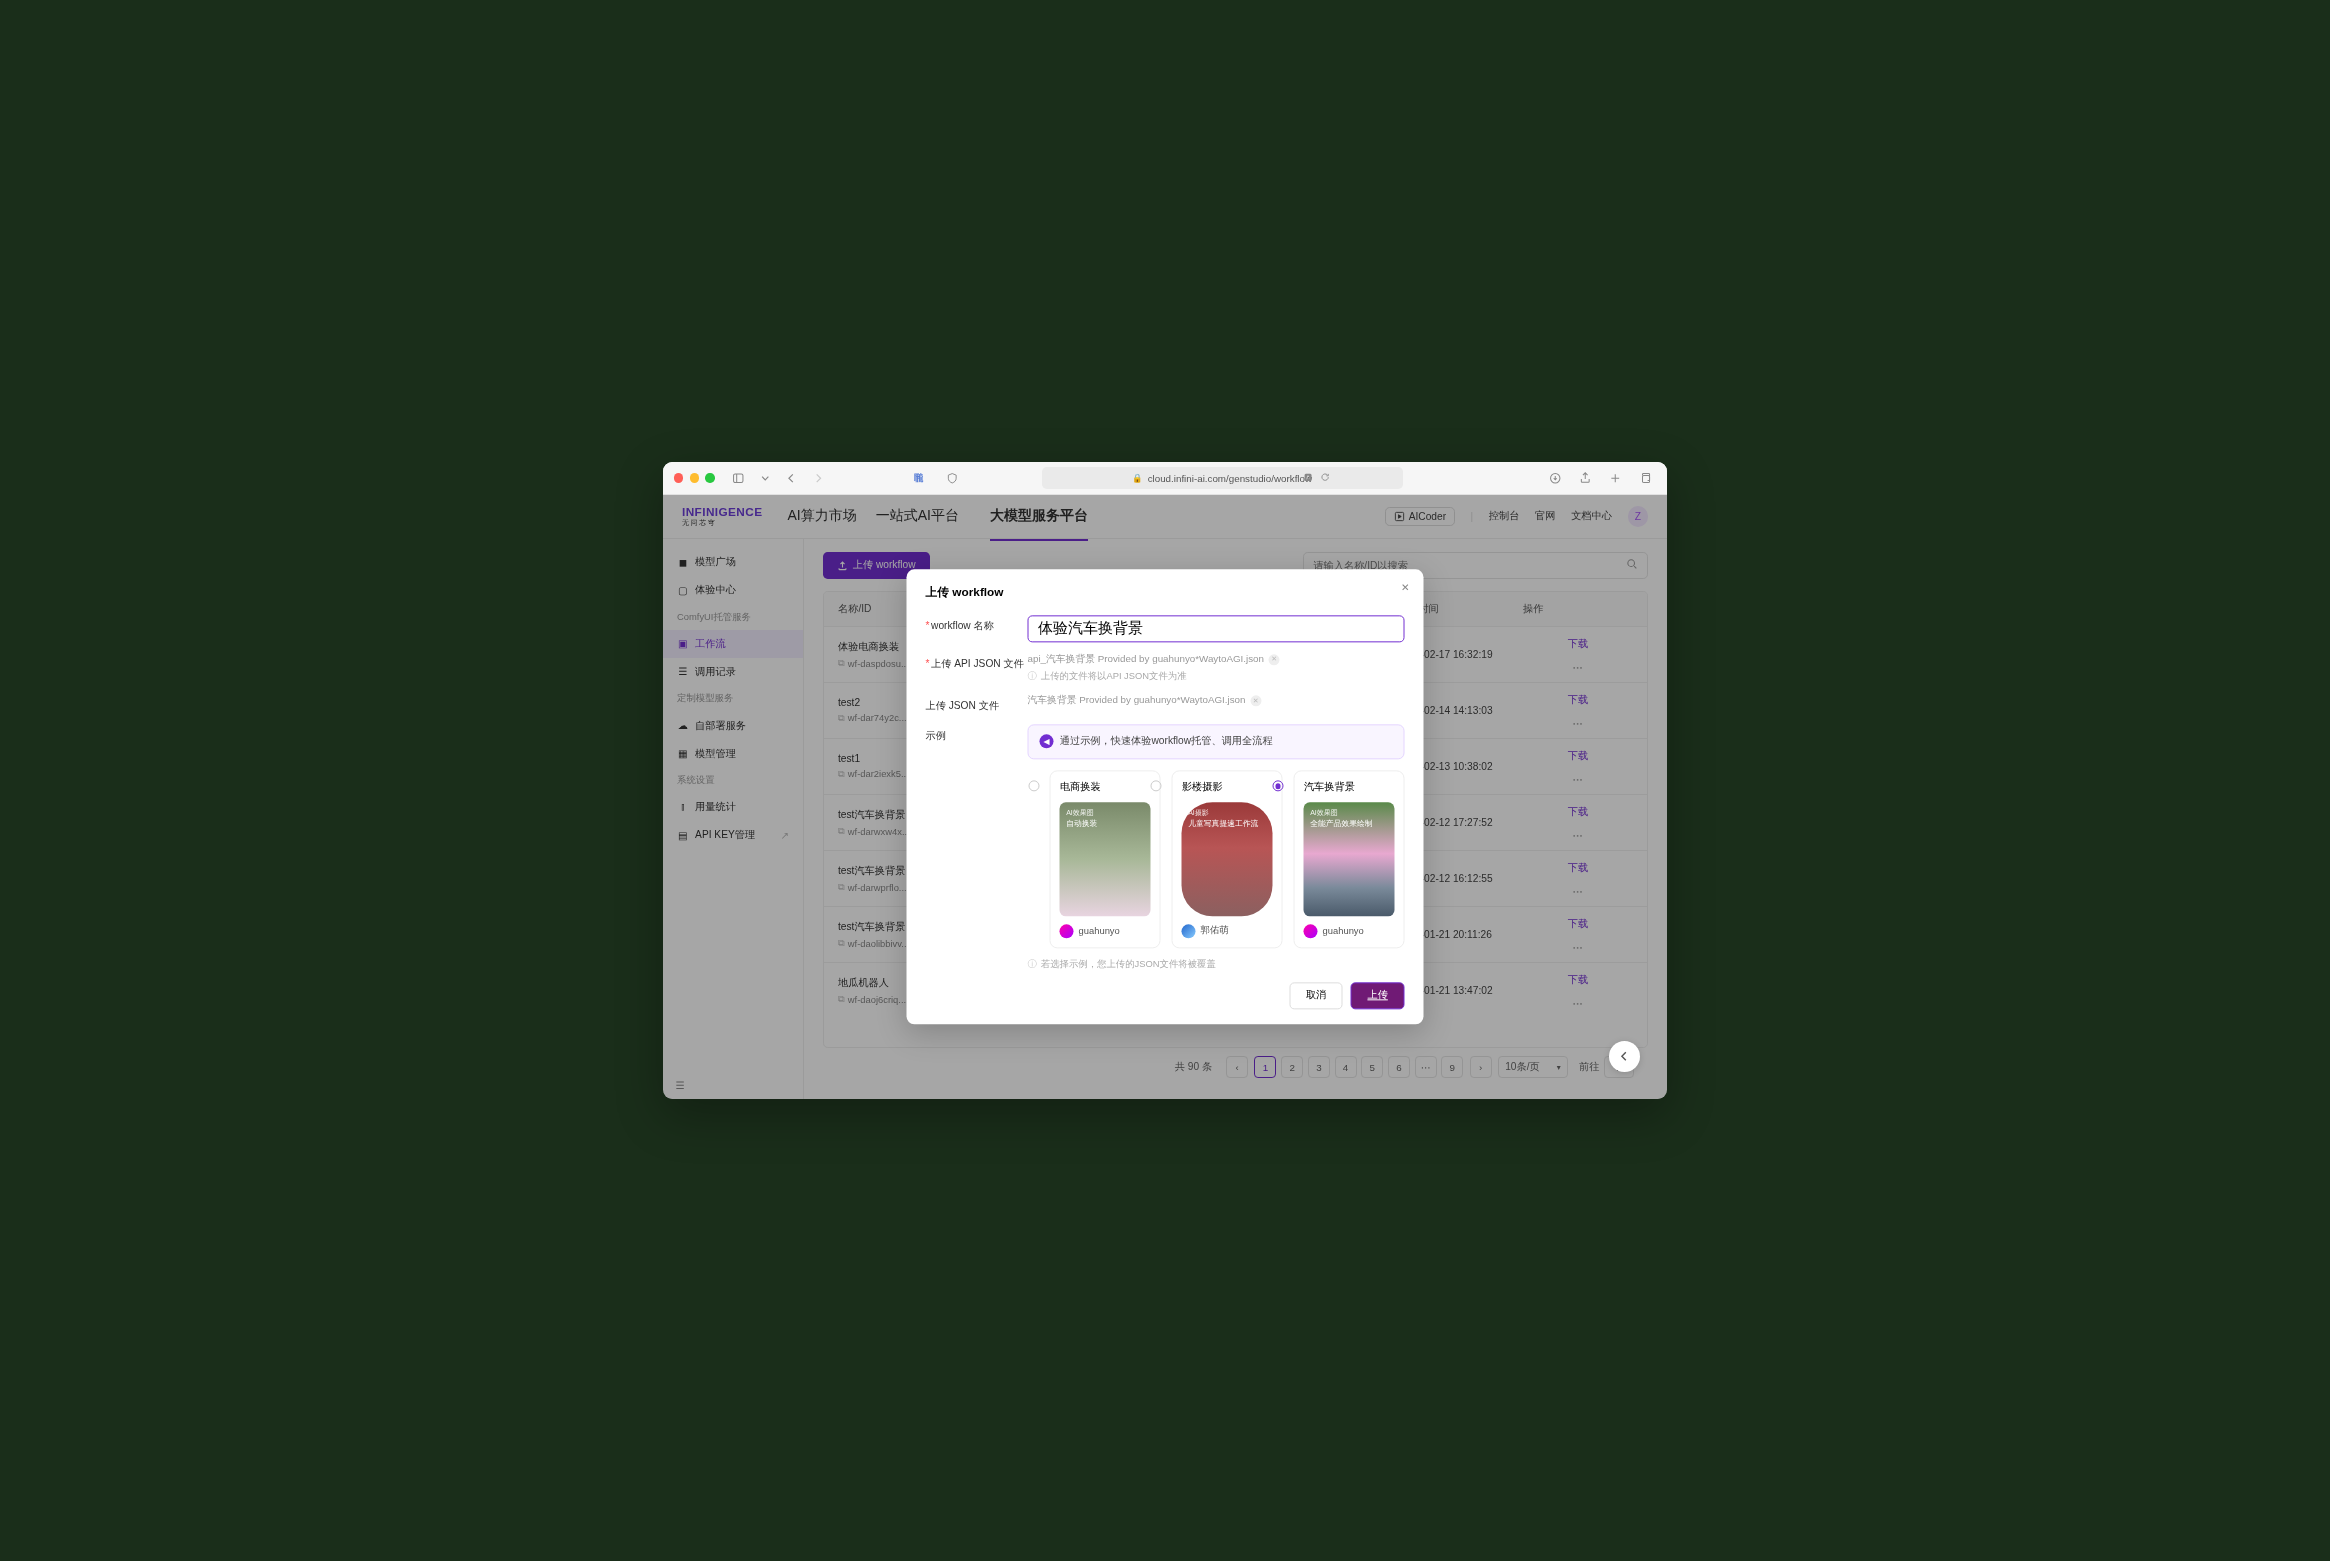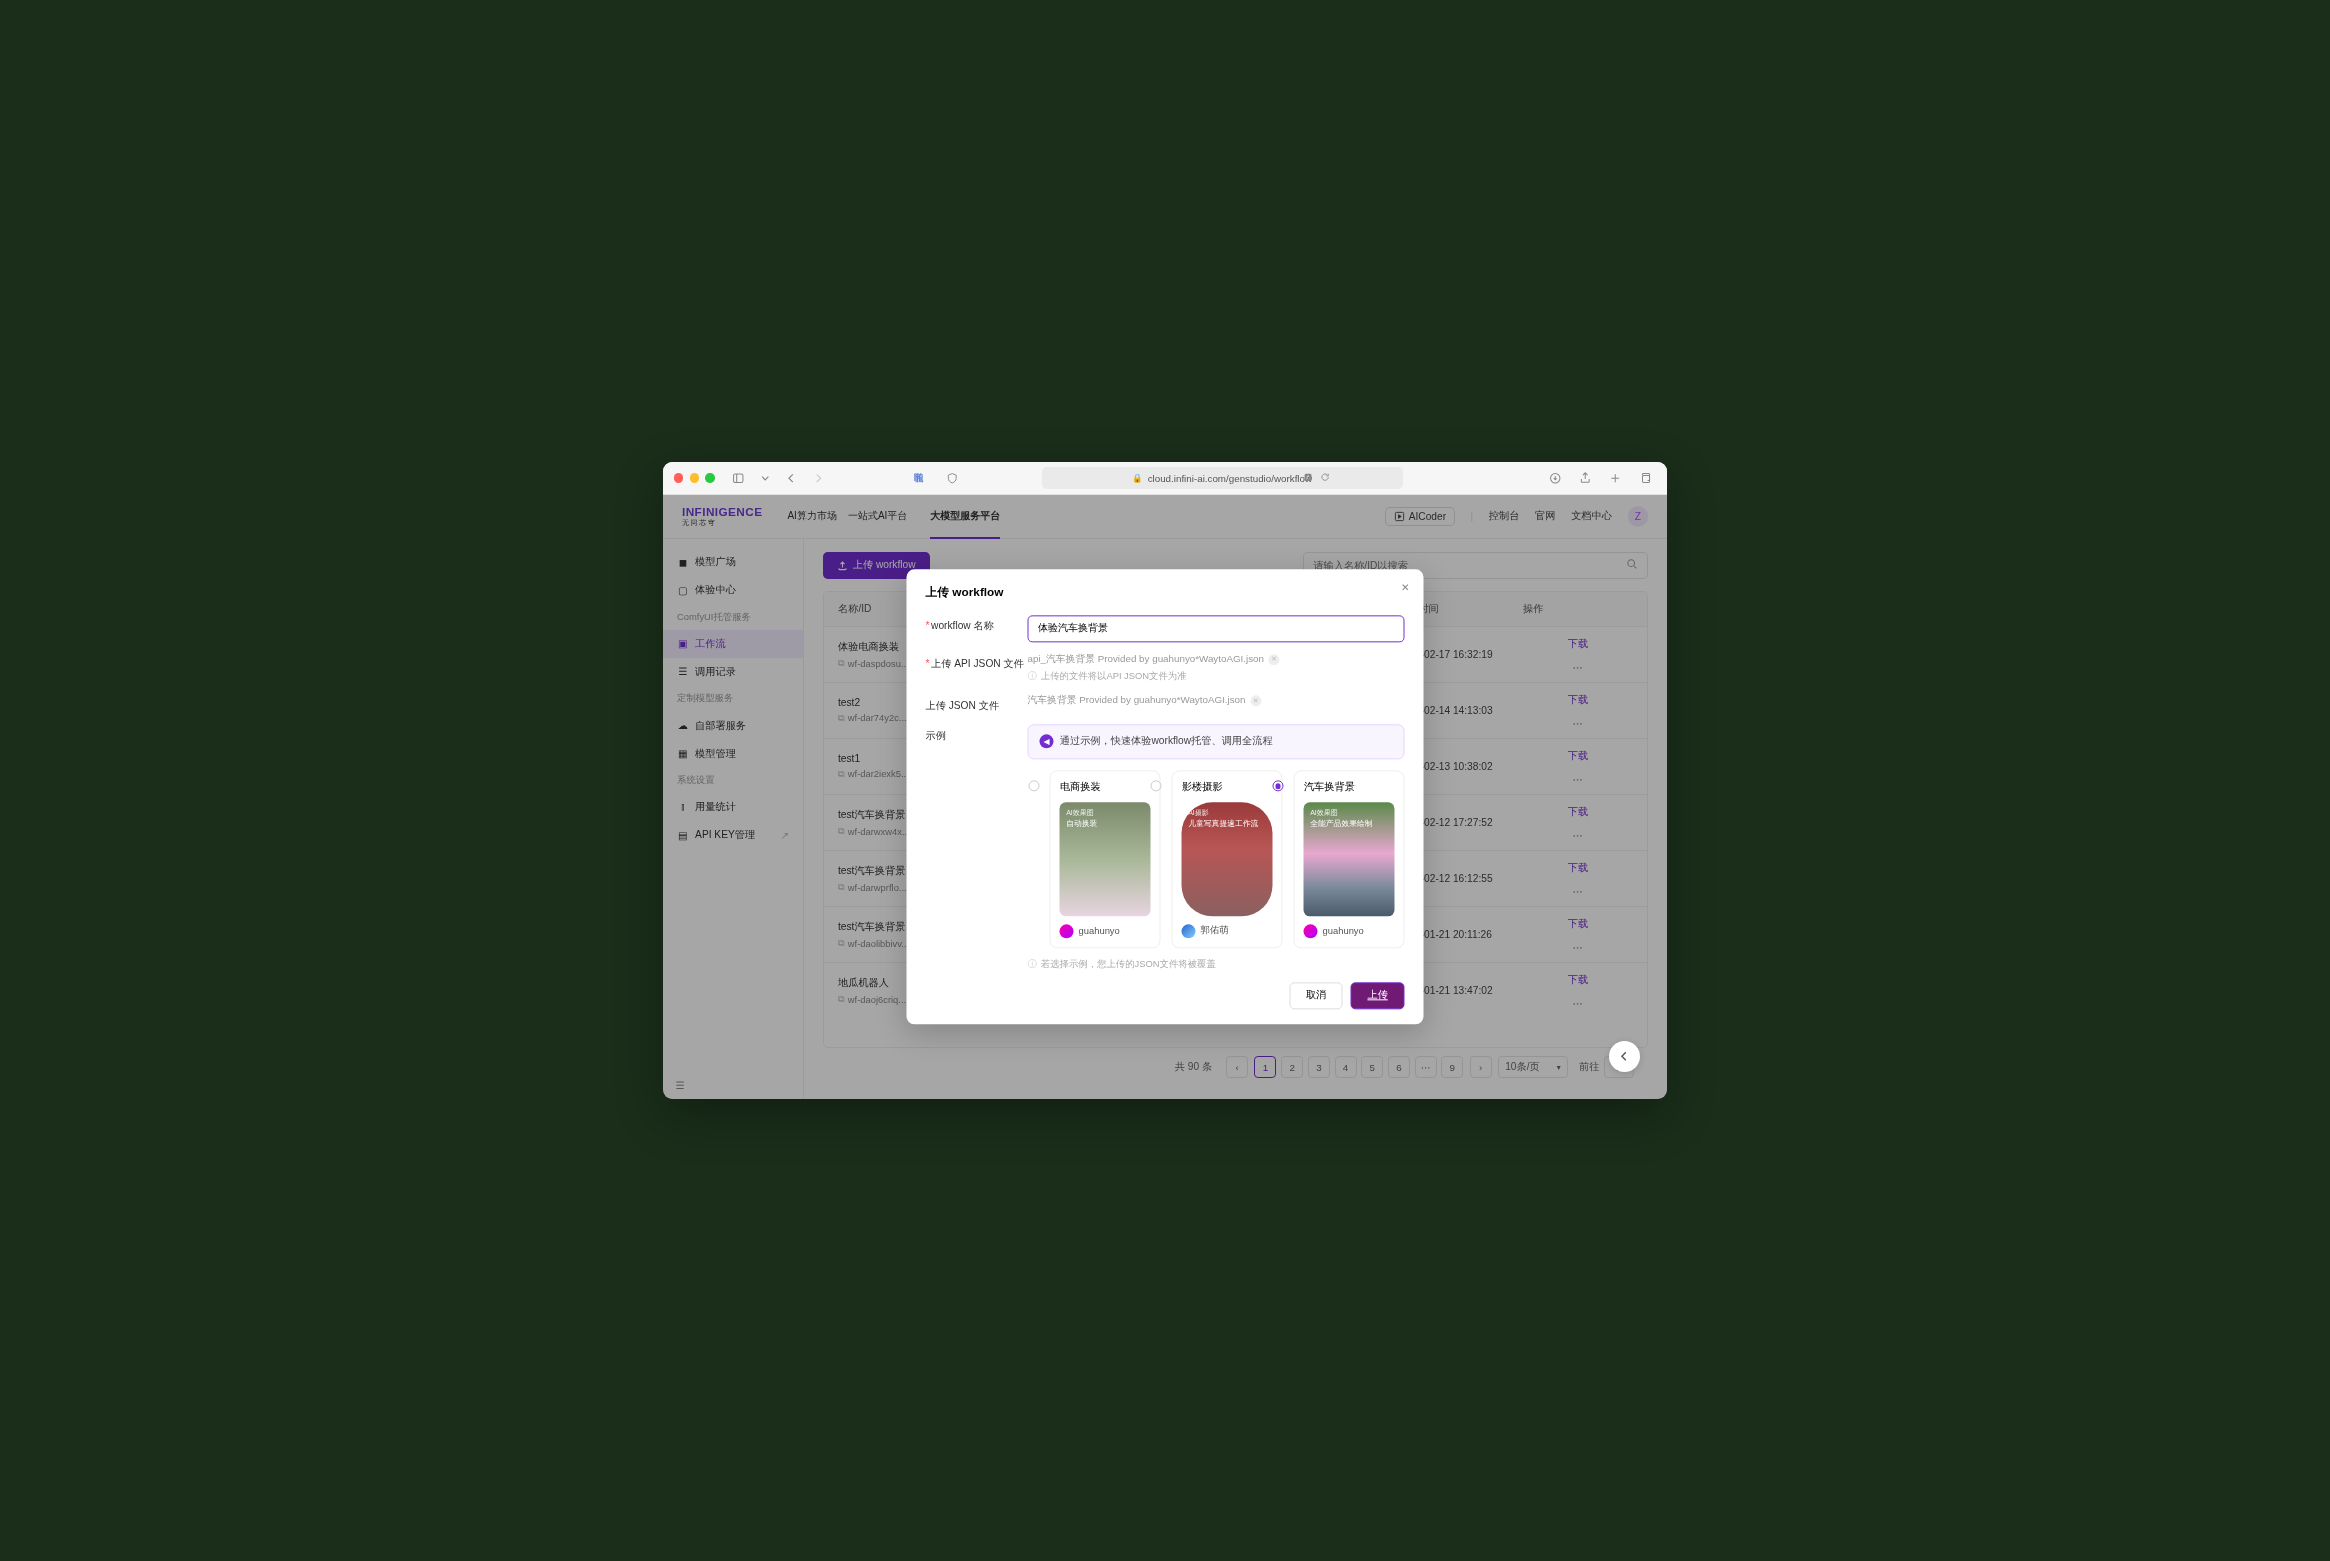--- a/index.html
+++ b/index.html
@@ -14,21 +14,21 @@
 .chrome-btn { width: 22px; height: 22px; display: flex; align-items: center; justify-content: center; color: #888; border-radius: 3.1px; }
 .chrome-btn svg { width: 12.5px; height: 12.5px; }
 .chrome-nav { display: flex; gap: 4.7px; margin-right: auto; align-items: center; }
 .url-bar { flex: 1; max-width: 361px; height: 22px; background: #eaeaea; border-radius: 4.7px; display: flex; align-items: center; justify-content: center; gap: 4.7px; font-size: 9.8px; color: #555; margin: 0 auto; }
 .url-bar .lock { font-size: 8.6px; }
 .chrome-right { display: flex; gap: 7.8px; margin-left: auto; align-items: center; }
 .app { height: 604px; display: flex; flex-direction: column; position: relative; }
 .app-header { height: 44px; border-bottom: 0.8px solid #eee; display: flex; align-items: center; padding: 0 19px; gap: 25px; }
 .logo { font-weight: 700; color: #6d3fd9; font-size: 11.8px; letter-spacing: 0.4px; }
 .logo .sub { display: block; font-size: 7px; color: #333; font-weight: 400; letter-spacing: 1.6px; margin-top: -0.8px; }
-.nav-tabs { display: flex; gap: 11px; font-size: 10px; color: #333; }
+.nav-tabs { display: flex; gap: 19px; font-size: 14px; color: #333; }
 .nav-tab { padding: 14px 0; cursor: pointer; }
 .nav-tab.active { font-weight: 600; border-bottom: 2px solid #722ed1; margin-left: 12px; }
 .header-right { margin-left: auto; display: flex; gap: 15.7px; align-items: center; font-size: 10.2px; color: #444; }
 .header-right .aicoder { display: flex; align-items: center; gap: 3.9px; border: 0.8px solid #ddd; padding: 3.1px 7.8px; border-radius: 4.7px; }
 .avatar-z { width: 20.4px; height: 20.4px; background: #f3e8ff; color: #a855f7; border-radius: 50%; display: flex; align-items: center; justify-content: center; font-size: 10.2px; font-weight: 500; }
 .app-body { flex: 1; display: flex; overflow: hidden; }
 .sidebar { width: 141px; border-right: 0.8px solid #eee; padding: 9.4px 0; font-size: 10.2px; }
 .sidebar-group-label { padding: 6.3px 14px; color: #999; font-size: 9.4px; }
 .sidebar-item { padding: 7px 14px; display: flex; align-items: center; gap: 6.3px; color: #333; cursor: pointer; }
 .sidebar-item.active { background: #f3eeff; color: #722ed1; font-weight: 500; }
@@ -58,21 +58,21 @@
 .pagination .goto { display: flex; align-items: center; gap: 4.7px; margin-left: 4.7px; }
 .pagination .goto input { width: 30px; height: 22px; border: 0.8px solid #e5e5e5; border-radius: 3.9px; text-align: center; font-size: 9.8px; }
 .overlay { position: absolute; inset: 0; background: rgba(0,0,0,.35); z-index: 10; }
 .modal { position: absolute; top: 50%; left: 50%; transform: translate(-50%, -50%); width: 517px; background: #fff; border-radius: 7.8px; z-index: 11; padding: 15.7px 19px; box-shadow: 0 7.8px 31px rgba(0,0,0,.2); }
 .modal-title { font-size: 11.8px; font-weight: 600; margin-bottom: 14px; }
 .modal-close { position: absolute; top: 12.5px; right: 14px; color: #888; cursor: pointer; font-size: 10.2px; }
 .form-row { display: flex; margin-bottom: 11px; font-size: 10.2px; }
 .form-label { width: 102px; color: #333; padding-top: 4.7px; }
 .form-label .req { color: #ff4d4f; margin-right: 1.6px; }
 .form-content { flex: 1; }
-.form-input { width: 100%; height: 27px; border: 0.8px solid #722ed1; border-radius: 4.7px; padding: 0 9.4px; font-size: 10px; outline: none; }
+.form-input { width: 100%; height: 27px; border: 0.8px solid #722ed1; border-radius: 4.7px; padding: 0 9.4px; font-size: 15px; outline: none; }
 .file-tag { color: #999; font-size: 9.8px; display: flex; align-items: center; gap: 4.7px; margin-bottom: 4.7px; }
 .file-tag .rm { color: #bbb; cursor: pointer; background: #eee; border-radius: 50%; width: 11px; height: 11px; display: inline-flex; align-items: center; justify-content: center; font-size: 7px; }
 .hint { color: #aaa; font-size: 9.4px; display: flex; align-items: center; gap: 3.9px; }
 .info-banner { border: 0.8px solid #e4d5ff; background: #f9f5ff; border-radius: 6.3px; padding: 9.4px 11px; font-size: 10.2px; color: #444; display: flex; align-items: center; gap: 6.3px; margin-bottom: 11px; }
 .info-banner .bicon { width: 14px; height: 14px; background: #722ed1; border-radius: 50%; color: #fff; display: flex; align-items: center; justify-content: center; font-size: 7.8px; }
 .examples { display: flex; gap: 11px; }
 .ex-card { flex: 1; border: 0.8px solid #eee; border-radius: 7.8px; padding: 9.4px; position: relative; cursor: pointer; }
 .ex-radio { position: absolute; top: 9.4px; left: -22px; width: 11px; height: 11px; border: 1.6px solid #ccc; border-radius: 50%; }
 .ex-radio.checked { border-color: #722ed1; }
 .ex-radio.checked::after { content: ""; position: absolute; inset: 1.6px; background: #722ed1; border-radius: 50%; }

